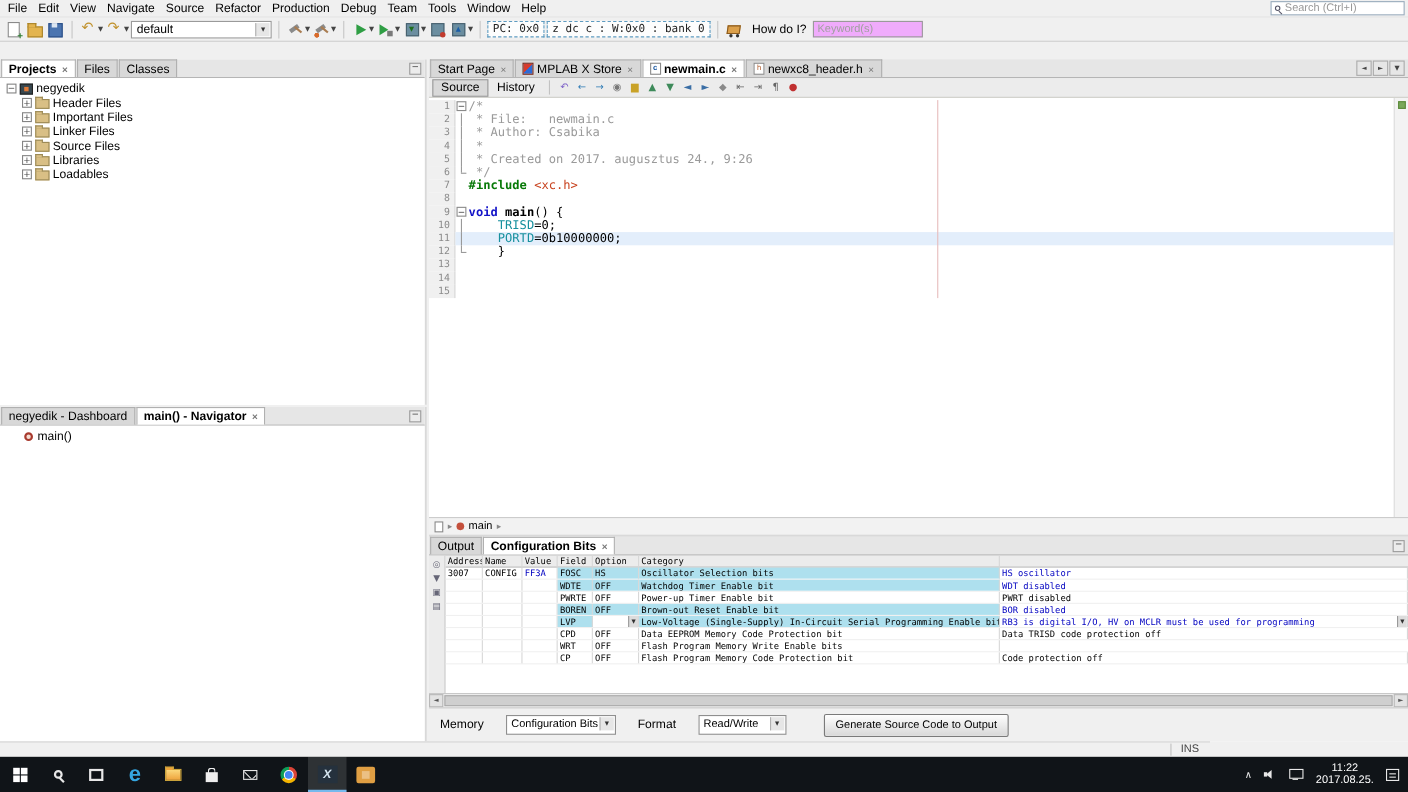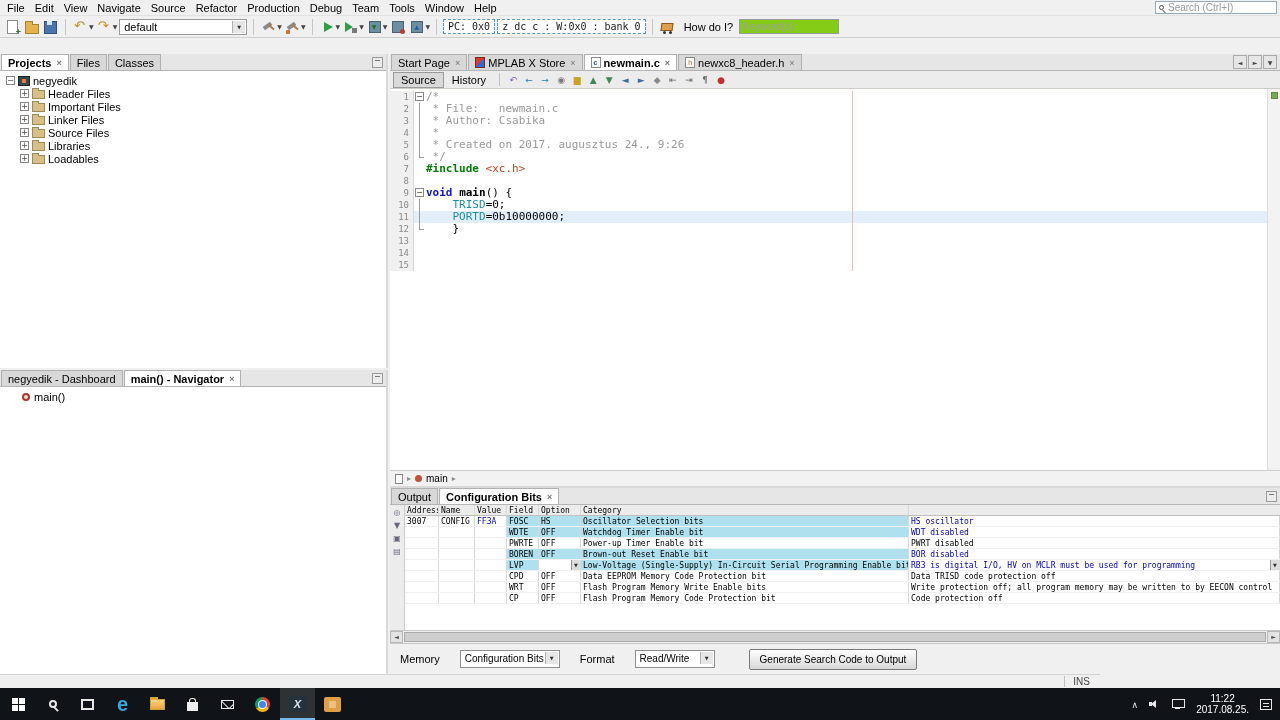--- a/index.html
+++ b/index.html
@@ -54,21 +54,21 @@
 .mi-hold-in-reset::before{content:'';position:absolute;left:3px;top:3px;width:10px;height:10px;background:#6b8ea0;border:1px solid #49626f}
 .mi-hold-in-reset::after{content:'';position:absolute;right:1px;bottom:1px;width:5px;height:5px;border-radius:50%;background:#c23b2e}
 .mi-read-device-memory::before{content:'';position:absolute;left:3px;top:3px;width:10px;height:10px;background:#6b8ea0;border:1px solid #49626f}
 .mi-read-device-memory::after{content:'▲';position:absolute;left:6px;top:5px;font-size:6px;color:#1a5ea8;font-family:"DejaVu Sans",sans-serif}
 .mi-store-cart::before{content:'';position:absolute;left:2px;top:5px;width:10px;height:6px;background:#dca04a;border:1px solid #8a5a1e;transform:skewX(-8deg)}
 .mi-store-cart::after{content:'';position:absolute;left:4px;bottom:1px;width:3px;height:3px;border-radius:50%;background:#333;box-shadow:6px 0 0 #333}
 .tb-combo{height:16px;border:1px solid #9a9a9a;background:#fff;position:relative;display:inline-block;font-size:11px;padding:1px 16px 0 4px;white-space:nowrap;overflow:hidden}
 .tb-combo .arrow,.ctl-combo .arrow{position:absolute;right:1px;top:1px;width:13px;height:12px;background:#e6e6e6;border-left:1px solid #b0b0b0;font-size:5px;text-align:center;line-height:12px;color:#333;font-family:"DejaVu Sans",sans-serif}
 .tb-box{height:15px;border:1px dashed #5e9bc0;background:#fdfdfd;font:10px/13px "DejaVu Sans Mono",monospace;padding:0 4px;color:#222;white-space:nowrap}
 .tb-label{margin:0 4px 0 6px}
-.tb-input{height:15px;border:1px solid #9a9a9a;background:#84cc16;font-size:10px;padding:0 3px;color:#555}
+.tb-input{height:15px;border:1px solid #9a9a9a;background:#f0abfc;font-size:10px;padding:0 3px;color:#555}
 .tb-input::placeholder{color:#a0a0a0}
 
 
 .main{position:absolute;top:54px;left:0;width:1280px;height:620px}
 .projects-panel{position:absolute;left:0;top:0;width:388px;height:314px;background:#fff;border-right:2px solid #d9d9d9;display:flex;flex-direction:column}
 .navigator-panel{position:absolute;left:0;top:316px;width:388px;height:304px;background:#fff;border-right:2px solid #d9d9d9;display:flex;flex-direction:column}
 .right-col{position:absolute;left:390px;top:0;width:890px;height:620px;display:flex;flex-direction:column}
 
 
 .tabbar{height:17px;background:#e6e6e6;border-bottom:1px solid #b5b5b5;display:flex;align-items:flex-end;flex:0 0 17px}
@@ -634,21 +634,20 @@
                   <span class="tcell"><span>Data EEPROM Memory Code Protection bit</span></span>
                   <span class="tcell"><span>Data TRISD code protection off</span></span>
                 </div>
                 <div class="trow">
                   <span class="tcell"><span></span></span>
                   <span class="tcell"><span></span></span>
                   <span class="tcell"><span></span></span>
                   <span class="tcell"><span>WRT</span></span>
                   <span class="tcell"><span>OFF</span></span>
                   <span class="tcell"><span>Flash Program Memory Write Enable bits</span></span>
-                  <span class="tcell"><span>Write protection off; all program memory may be written to by EECON control</span></span>
                 </div>
                 <div class="trow">
                   <span class="tcell"><span></span></span>
                   <span class="tcell"><span></span></span>
                   <span class="tcell"><span></span></span>
                   <span class="tcell"><span>CP</span></span>
                   <span class="tcell"><span>OFF</span></span>
                   <span class="tcell"><span>Flash Program Memory Code Protection bit</span></span>
                   <span class="tcell"><span>Code protection off</span></span>
                 </div>
@@ -664,21 +663,21 @@
           <span class="ctl-label">Memory</span>
           <span class="ctl-combo" style="width:100px">
             <span>Configuration Bits</span>
             <span class="arrow">▼</span>
           </span>
           <span class="ctl-label">Format</span>
           <span class="ctl-combo" style="width:80px">
             <span>Read/Write</span>
             <span class="arrow">▼</span>
           </span>
-          <button class="gen-btn">Generate Search Code to Output</button>
+          <button class="gen-btn">Generate Source Code to Output</button>
         </div>
       </div>
 
     </div>
   </div>
 
   <div class="ide-status">
     <span class="ins">INS</span>
   </div>
 

